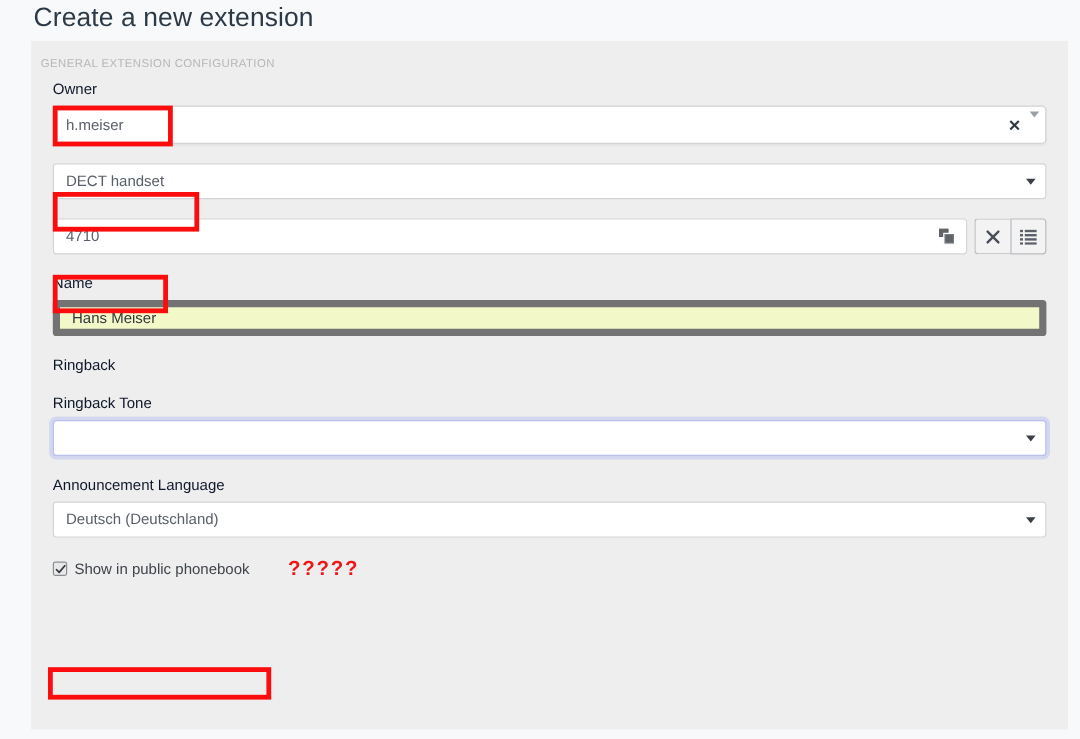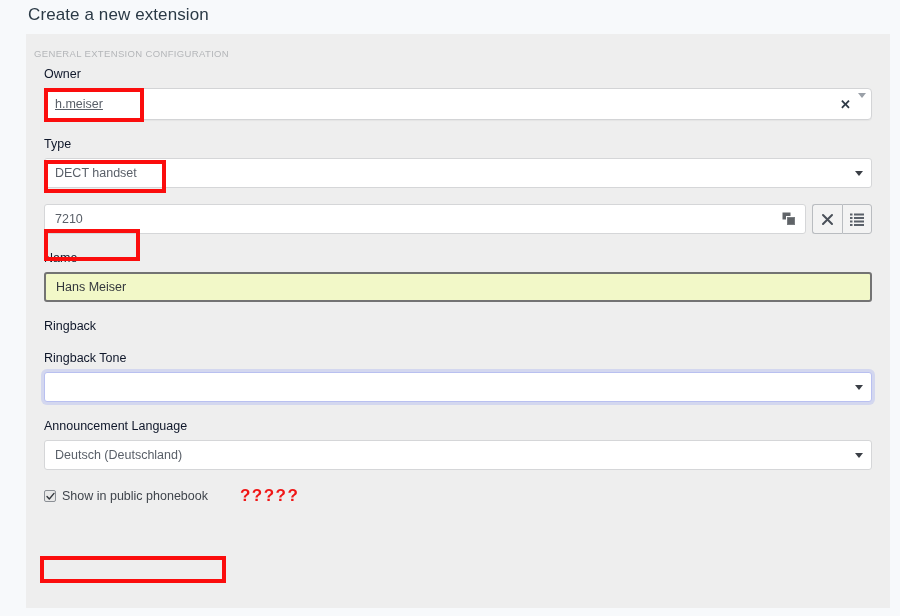--- a/index.html
+++ b/index.html
@@ -17,21 +17,21 @@
     width: 900px;
     height: 616px;
     background: #f7f9fb;
   }
 
   
   .page-title {
     position: absolute;
     left: 28px;
     top: 2px;
-    font-size: 17px;
+    font-size: 22px;
     color: #2b3a46;
     letter-spacing: 0.1px;
     line-height: 26px;
     white-space: nowrap;
   }
 
   
   .panel {
     position: absolute;
     left: 26px;
@@ -105,21 +105,20 @@
     height: 32px;
     background: #fff;
     border: 1px solid #d3d4d6;
     border-radius: 4px;
     box-shadow: 0 1px 1px rgba(0,0,0,0.04);
   }
   .owner-text {
     flex: 1 1 auto;
     overflow: hidden;
     text-overflow: ellipsis;
-    text-decoration: underline;
   }
   .owner-clear {
     flex: 0 0 auto;
     color: #2f3a46;
     font-size: 13px;
     line-height: 1;
     margin-right: 10px;
     font-weight: bold;
   }
   .owner-caret {
@@ -147,21 +146,21 @@
     margin-top: -2px;
     width: 0; height: 0;
     border-left: 4px solid transparent;
     border-right: 4px solid transparent;
     border-top: 5px solid #3a3f46;
   }
 
   
   .autofill {
     background: #f2f8c8;
-    border: 2px solid #737373;
+    border: 6px solid #737373;
     color: #33373d;
   }
 
   
   .focused {
     background: #fff;
     border: 1px solid #b9c0f0;
     box-shadow: 0 0 0 3px rgba(170,180,240,0.40);
     border-radius: 3px;
   }
@@ -262,33 +261,32 @@
         <div class="control-row">
           <div class="tbox owner-box">
             <span class="owner-text">h.meiser</span>
             <span class="owner-clear">✕</span>
             <span class="owner-caret"></span>
           </div>
         </div>
       </div>
 
       <div class="field">
-        <span class="field-label">Type</span>
         <div class="control-row">
           <div class="tbox selbox">
             <span>DECT handset</span>
             <span class="sel-caret"></span>
           </div>
         </div>
       </div>
 
       <div class="field">
         <div class="control-row">
           <div class="tbox">
-            <span>7210</span>
+            <span>4710</span>
             <span class="inline-icon">
               <svg width="14" height="14" viewBox="0 0 14 14">
                 <rect x="0.5" y="0.5" width="8" height="7" fill="#606468"></rect>
                 <rect x="4.5" y="4.5" width="9" height="9" fill="#787c80" stroke="#ffffff" stroke-width="1"></rect>
                 <rect x="6" y="6" width="6" height="6" fill="#5f6367"></rect>
               </svg>
             </span>
           </div>
           <div class="btn-group">
             <div class="icon-btn">

